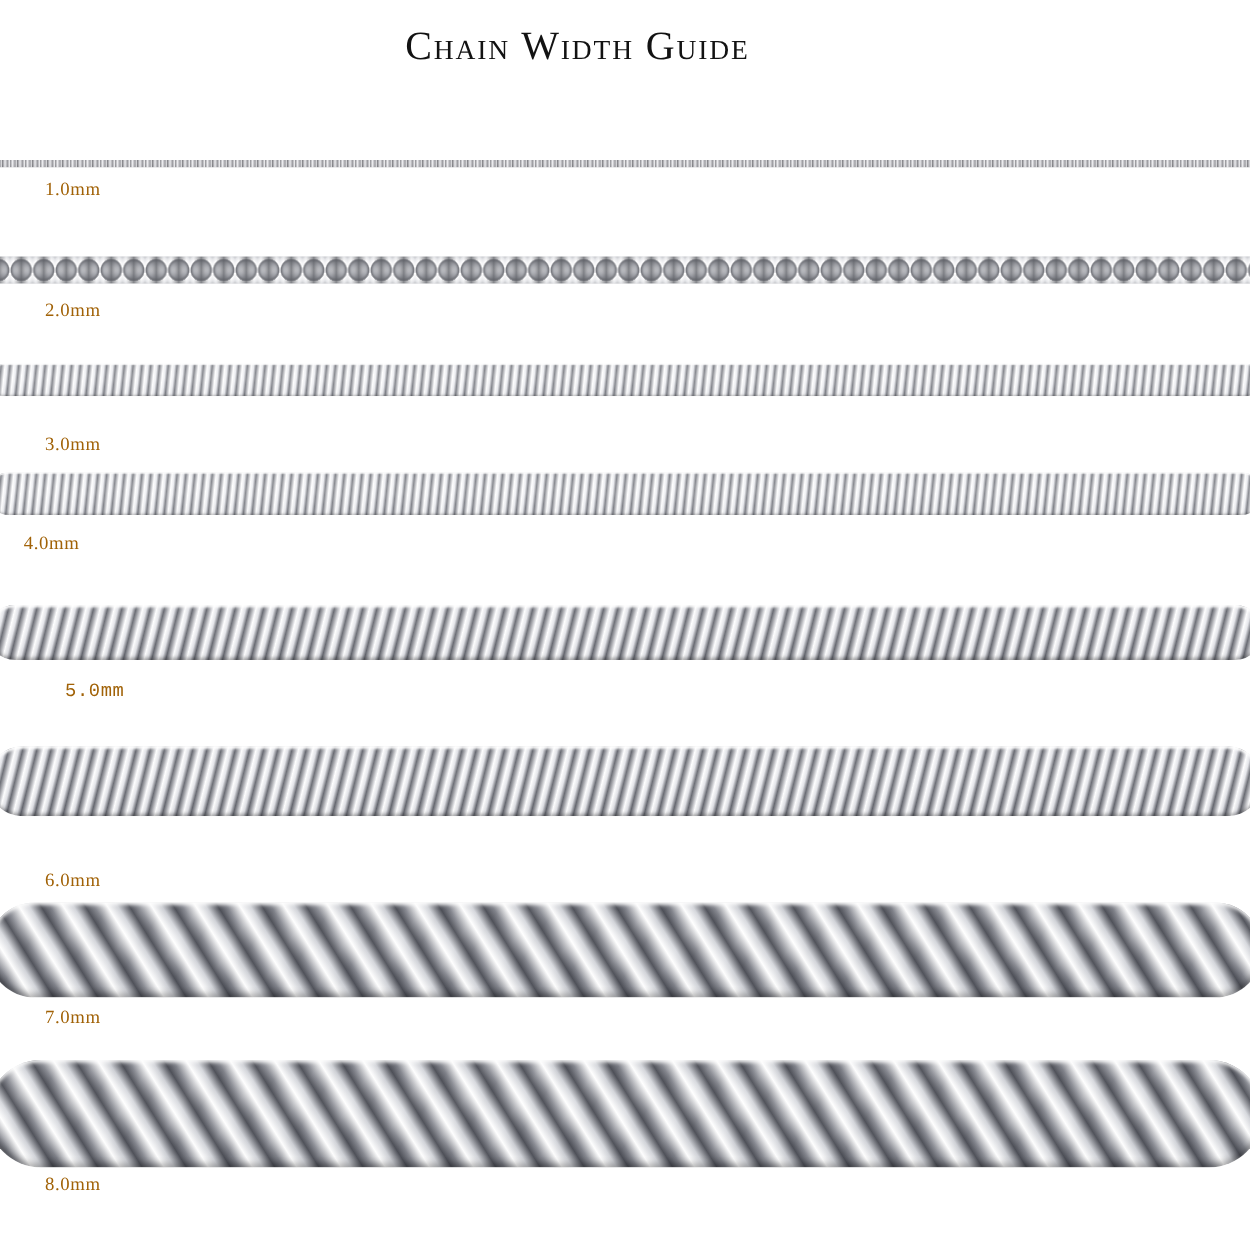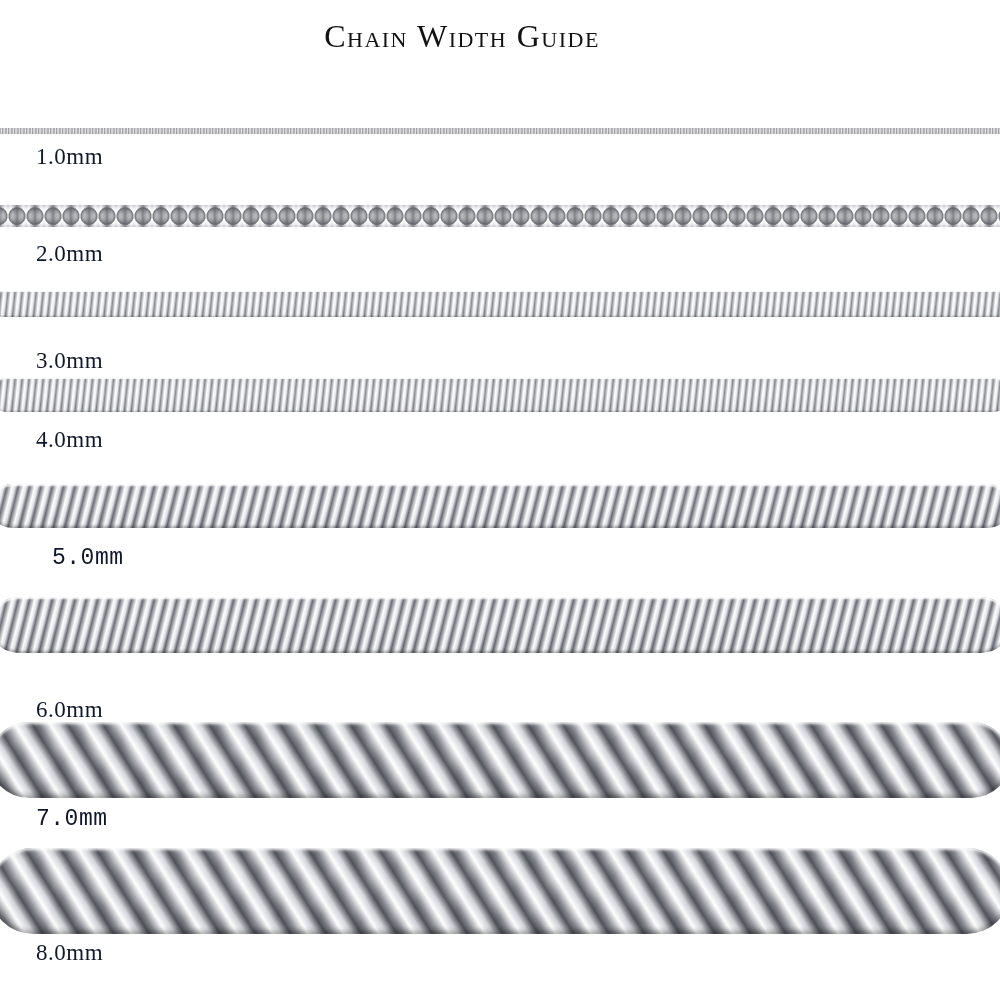--- a/index.html
+++ b/index.html
@@ -40,23 +40,23 @@
   .chain {
     position: absolute;
     left: -10px;
     width: 1020px;
     border-radius: 50px;
   }
 
   .label {
     position: absolute;
     font-family: "Liberation Serif", serif;
-    font-size: 23px;
+    font-size: 15px;
     letter-spacing: 0.5px;
-    color: #0f172a;
+    color: #a16207;
     white-space: nowrap;
   }
 
   
 
   
   .style-thin {
     background:
       repeating-linear-gradient(90deg,
         rgba(120,120,125,0.85) 0px,
@@ -147,30 +147,30 @@
       <div class="chain style-bead" style="height: 22px; top: 0px;"></div>
     </div>
     <div class="label" style="top: 241px; left: 36px;">2.0mm</div>
     <div class="chain-wrap" style="top: 291px; height: 26px;">
       <div class="chain style-snake" style="height: 26px; top: 0px;"></div>
     </div>
     <div class="label" style="top: 332px; left: 36px; margin-top: 16px;">3.0mm</div>
     <div class="chain-wrap" style="top: 378px; height: 34px;">
       <div class="chain style-snake" style="height: 34px; top: 0px;"></div>
     </div>
-    <div class="label" style="top: 427px; left: 36px;">4.0mm</div>
+    <div class="label" style="top: 427px; left: 19px;">4.0mm</div>
     <div class="chain-wrap" style="top: 484px; height: 44px;">
       <div class="chain style-snake-chevron" style="height: 44px; top: 0px;"></div>
     </div>
     <div class="label" style="top: 545px; left: 52px; font-family: Liberation Mono, monospace;">5.0mm</div>
     <div class="chain-wrap" style="top: 597px; height: 56px;">
       <div class="chain style-snake-chevron" style="height: 56px; top: 0px;"></div>
     </div>
     <div class="label" style="top: 697px; left: 36px;">6.0mm</div>
     <div class="chain-wrap" style="top: 722px; height: 76px;">
       <div class="chain style-rope" style="height: 76px; top: 0px;"></div>
     </div>
-    <div class="label" style="top: 806px; left: 36px; font-family: Liberation Mono, monospace;">7.0mm</div>
+    <div class="label" style="top: 806px; left: 36px;">7.0mm</div>
     <div class="chain-wrap" style="top: 848px; height: 86px;">
       <div class="chain style-rope" style="height: 86px; top: 0px;"></div>
     </div>
     <div class="label" style="top: 940px; left: 36px;">8.0mm</div>
   </div>
 
 </body></html>

